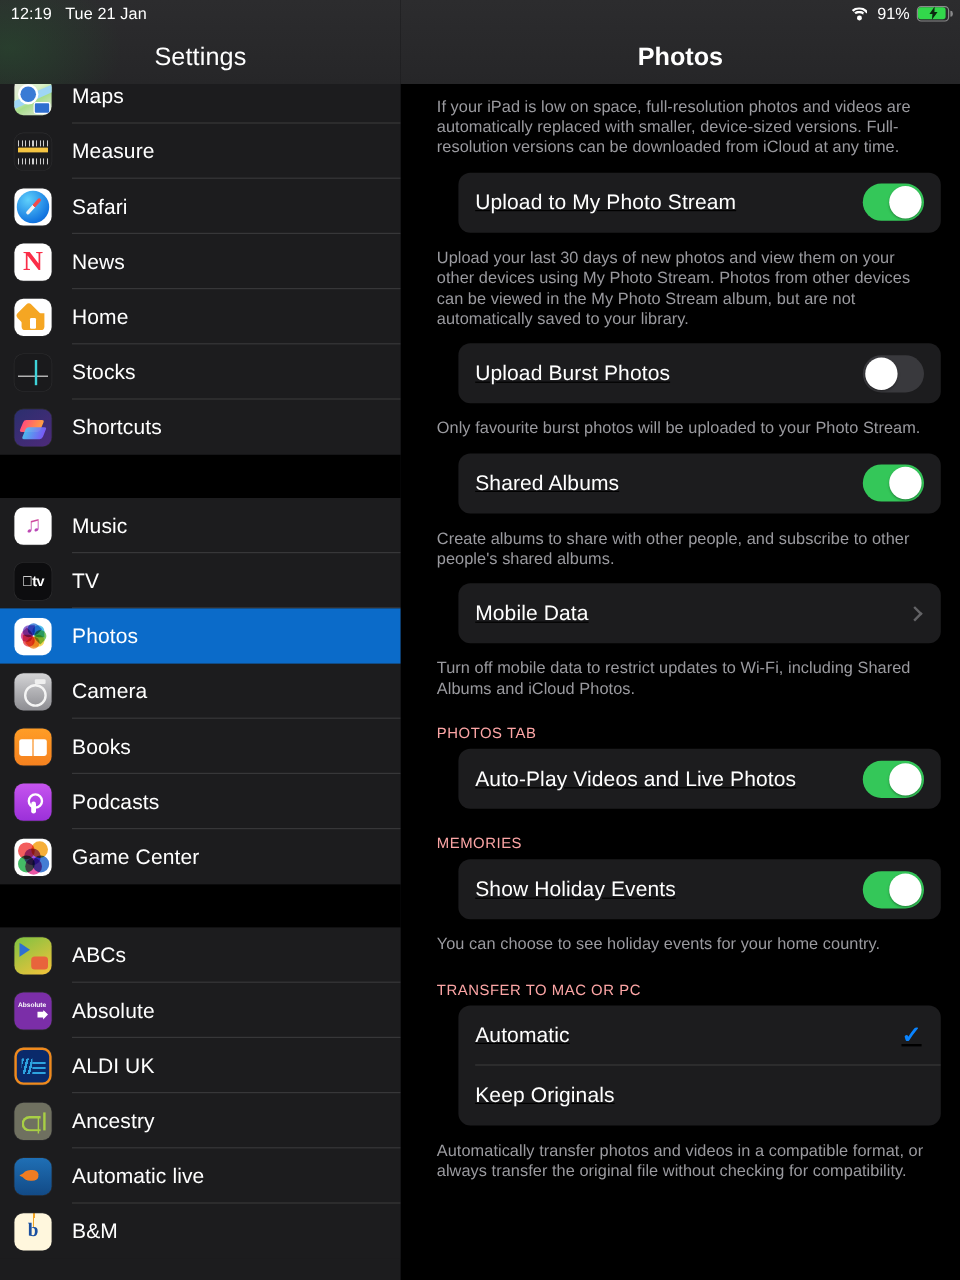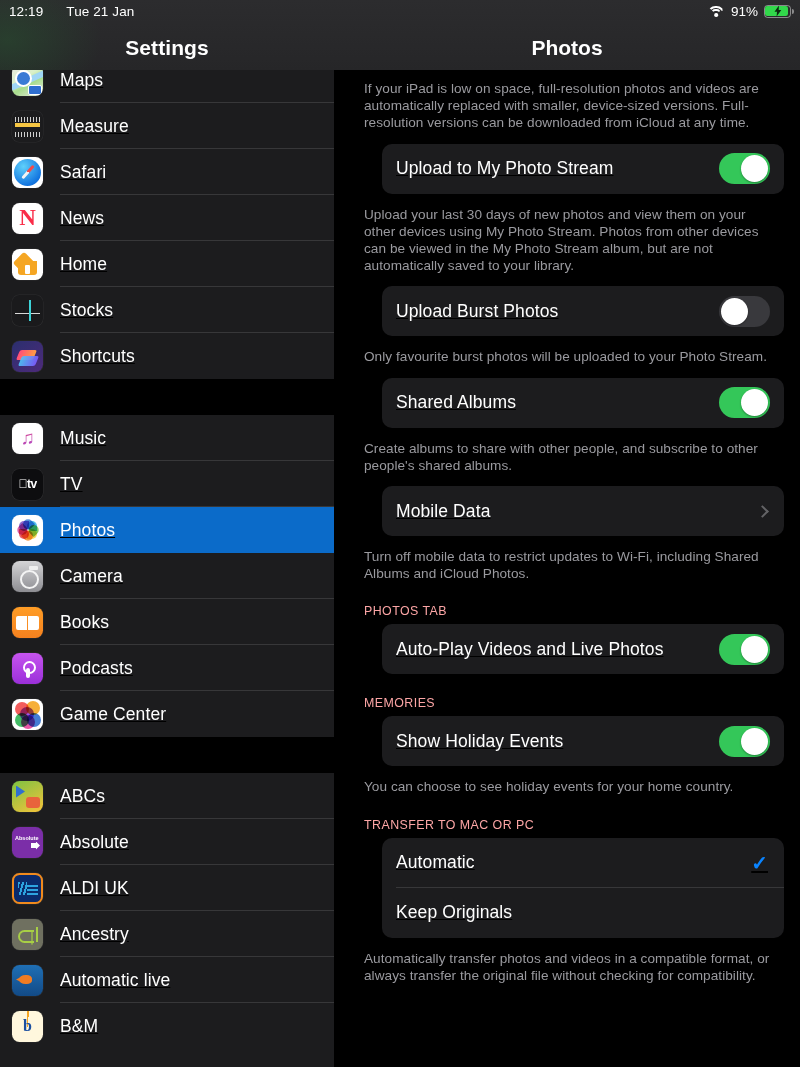--- a/index.html
+++ b/index.html
@@ -11,21 +11,21 @@
     overflow:hidden;
   }
   #screen { position:relative; width:800px; height:1067px; background:#000; display:flex; }
 
   
   #statusbar{
     position:absolute; top:0; left:0; width:800px; height:22px;
     display:flex; align-items:center; z-index:40;
     pointer-events:none;
   }
-  .sb-left{ display:flex; align-items:center; gap:23px; padding-left:9px; color:#fff;
+  .sb-left{ display:flex; align-items:center; gap:11px; padding-left:9px; color:#fff;
             font-size:13.5px; letter-spacing:.1px; }
   .sb-right{ margin-left:auto; display:flex; align-items:center; gap:6px; padding-right:9px;
              color:#fff; font-size:13.5px; }
   .wifi-ico{ width:17px; height:13px; position:relative; display:inline-block; }
   .wifi-ico i{ position:absolute; border:2px solid #fff; border-bottom-color:transparent;
                border-left-color:transparent; border-right-color:transparent;
                border-radius:50% 50% 0 0 / 100% 100% 0 0; left:50%; transform:translateX(-50%); }
   .wifi-ico i:nth-child(1){ width:17px; height:8.5px; top:1px; }
   .wifi-ico i:nth-child(2){ width:11px; height:5.5px; top:4px; }
   .wifi-ico .dot{ position:absolute; width:3.6px; height:3.6px; background:#fff; border-radius:50%;
@@ -46,25 +46,25 @@
     overflow:hidden; flex:0 0 334px;
   }
   #sidebar-header{
     position:absolute; top:0; left:0; width:334px; height:70px; z-index:20;
     background:
       radial-gradient(130px 90px at 8px 40px, rgba(40,80,48,.55), rgba(40,80,48,0) 72%),
       linear-gradient(180deg,#2c2c2e 0%, #262628 100%);
     display:flex; align-items:flex-end; justify-content:center;
   }
   #sidebar-header .ttl{
-    color:#fff; font-size:21px; font-weight:700; letter-spacing:.1px;
+    color:#fff; font-size:21px; font-weight:400; letter-spacing:.1px;
     padding-bottom:10px;
   }
   #sidebar-scroll{ position:absolute; top:70px; left:0; width:334px; bottom:0; }
-  .side-group{ background:#1c1c1e;text-decoration:underline; }
+  .side-group{ background:#1c1c1e; }
   .group-gap{ height:36px; background:#000; }
   .side-row{
     position:relative; height:46px; display:flex; align-items:center;
     padding-left:12px; cursor:default;
   }
   .side-row.selected{ background:#0b6bc9; }
   .side-row .sep{
     position:absolute; left:60px; right:0; bottom:0; height:1px;
     background:rgba(255,255,255,.12);
   }

